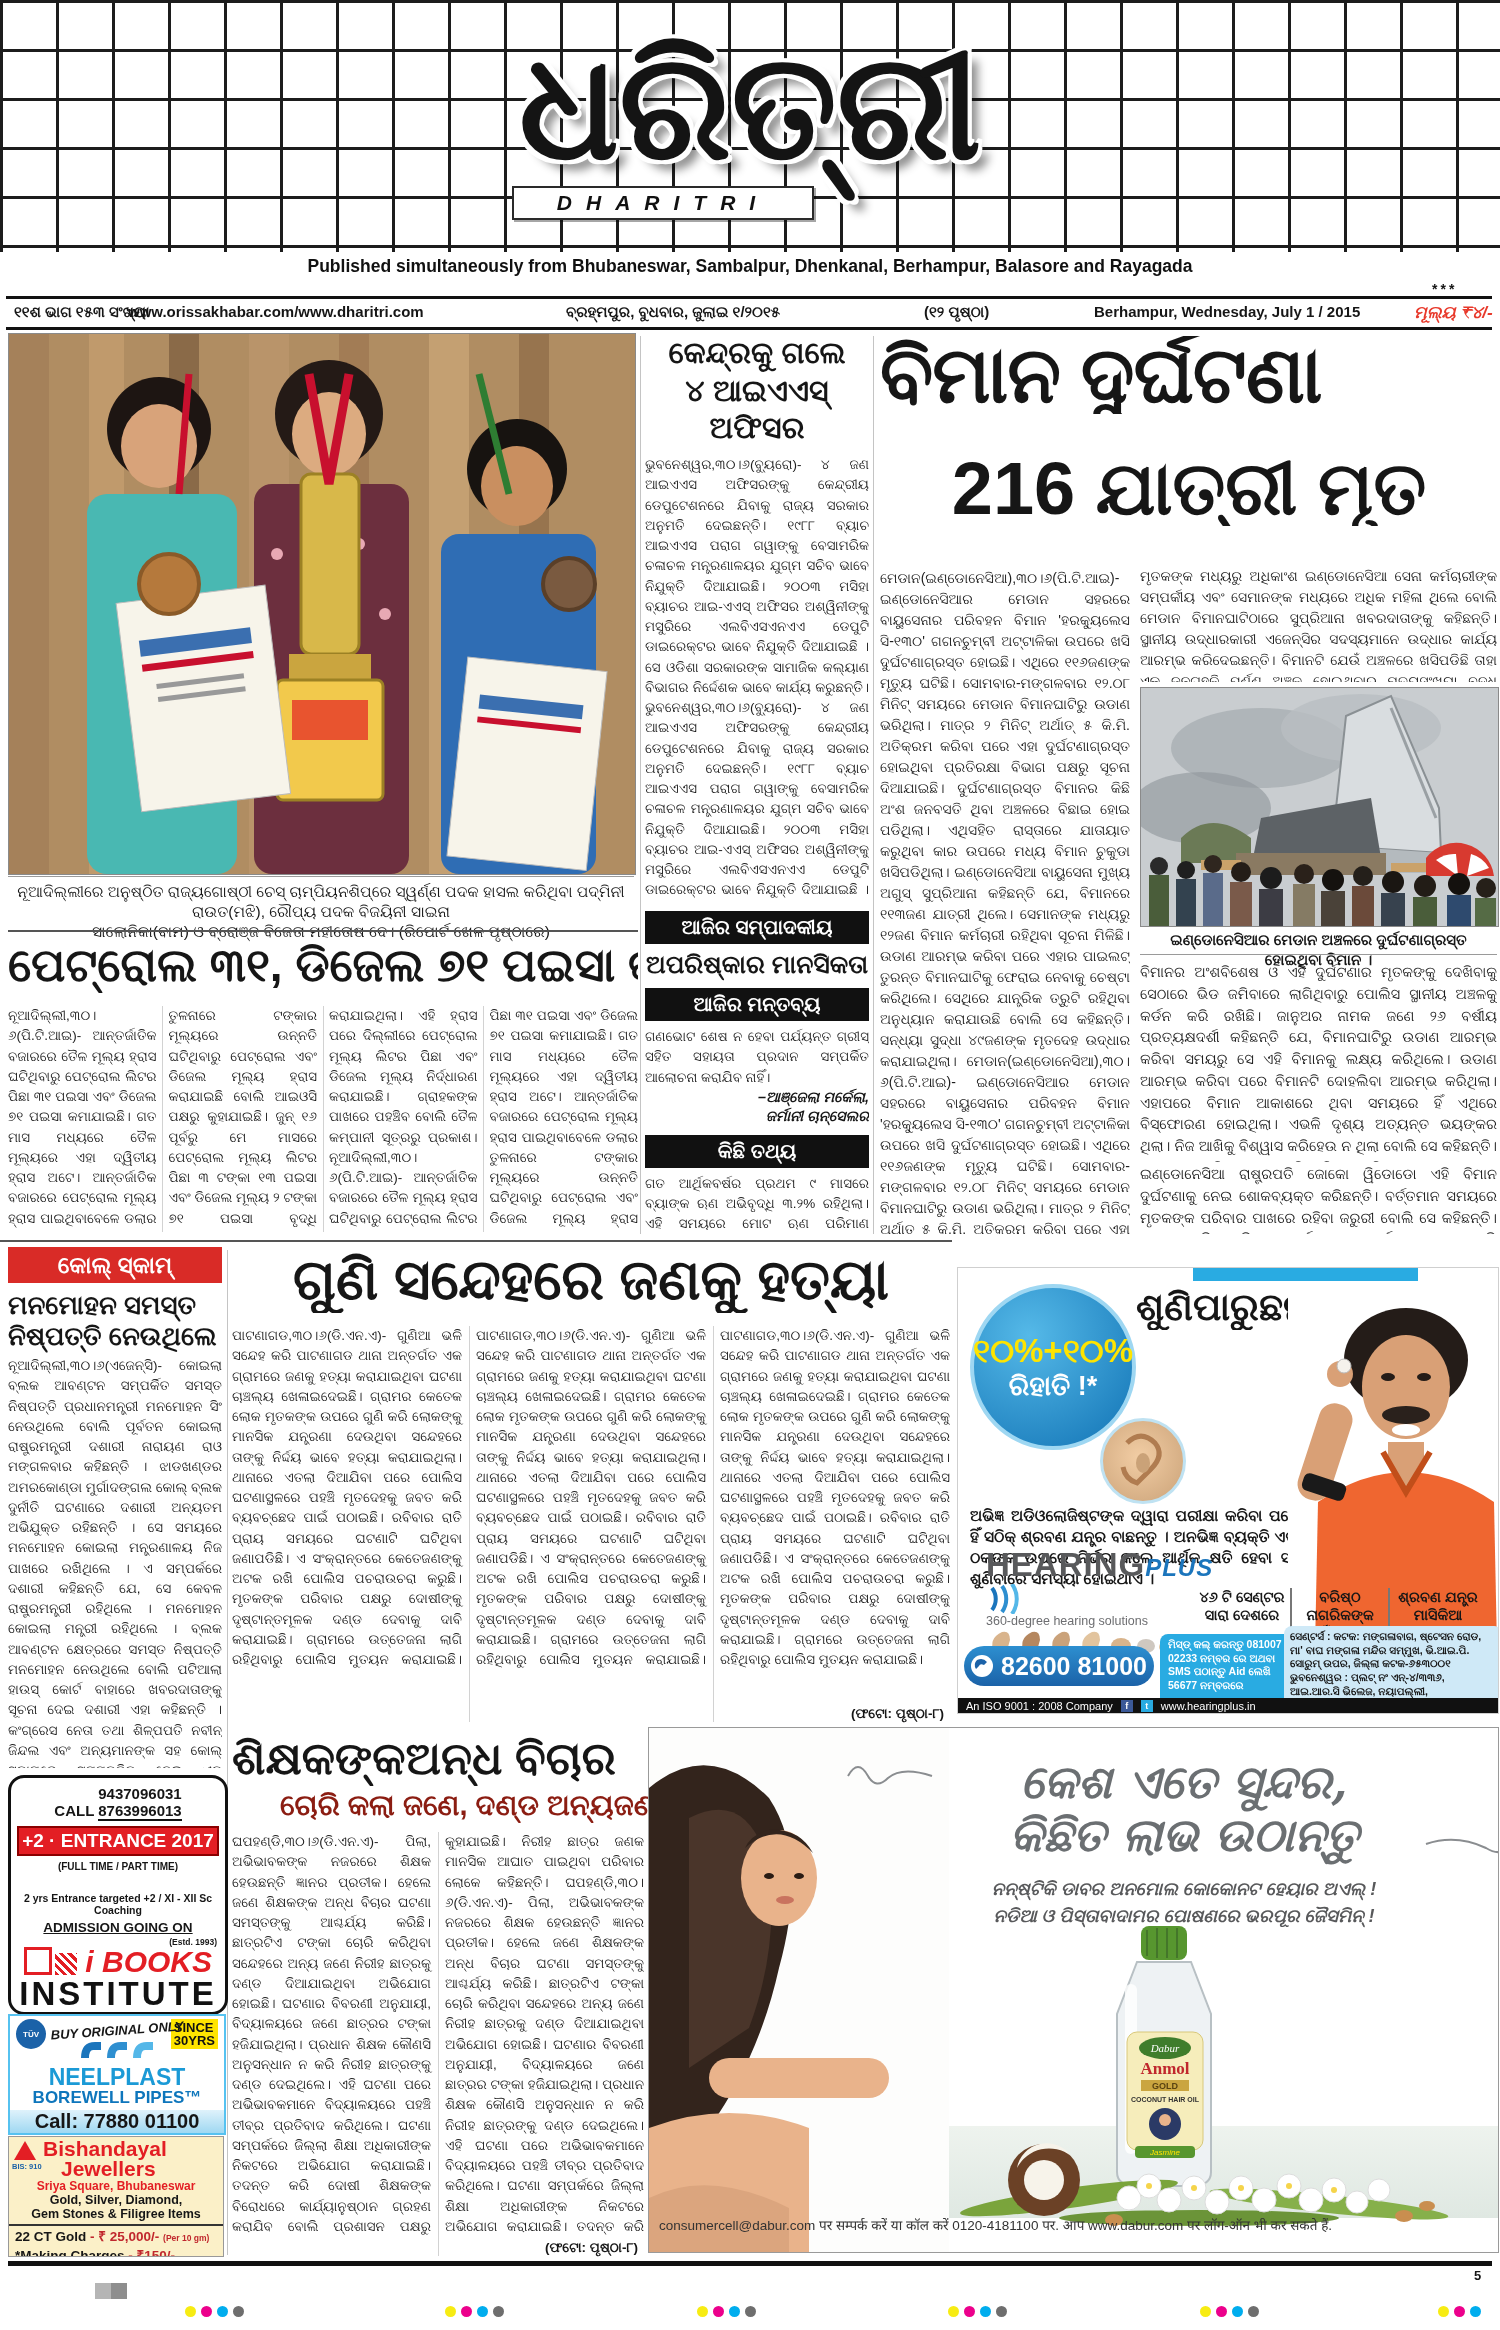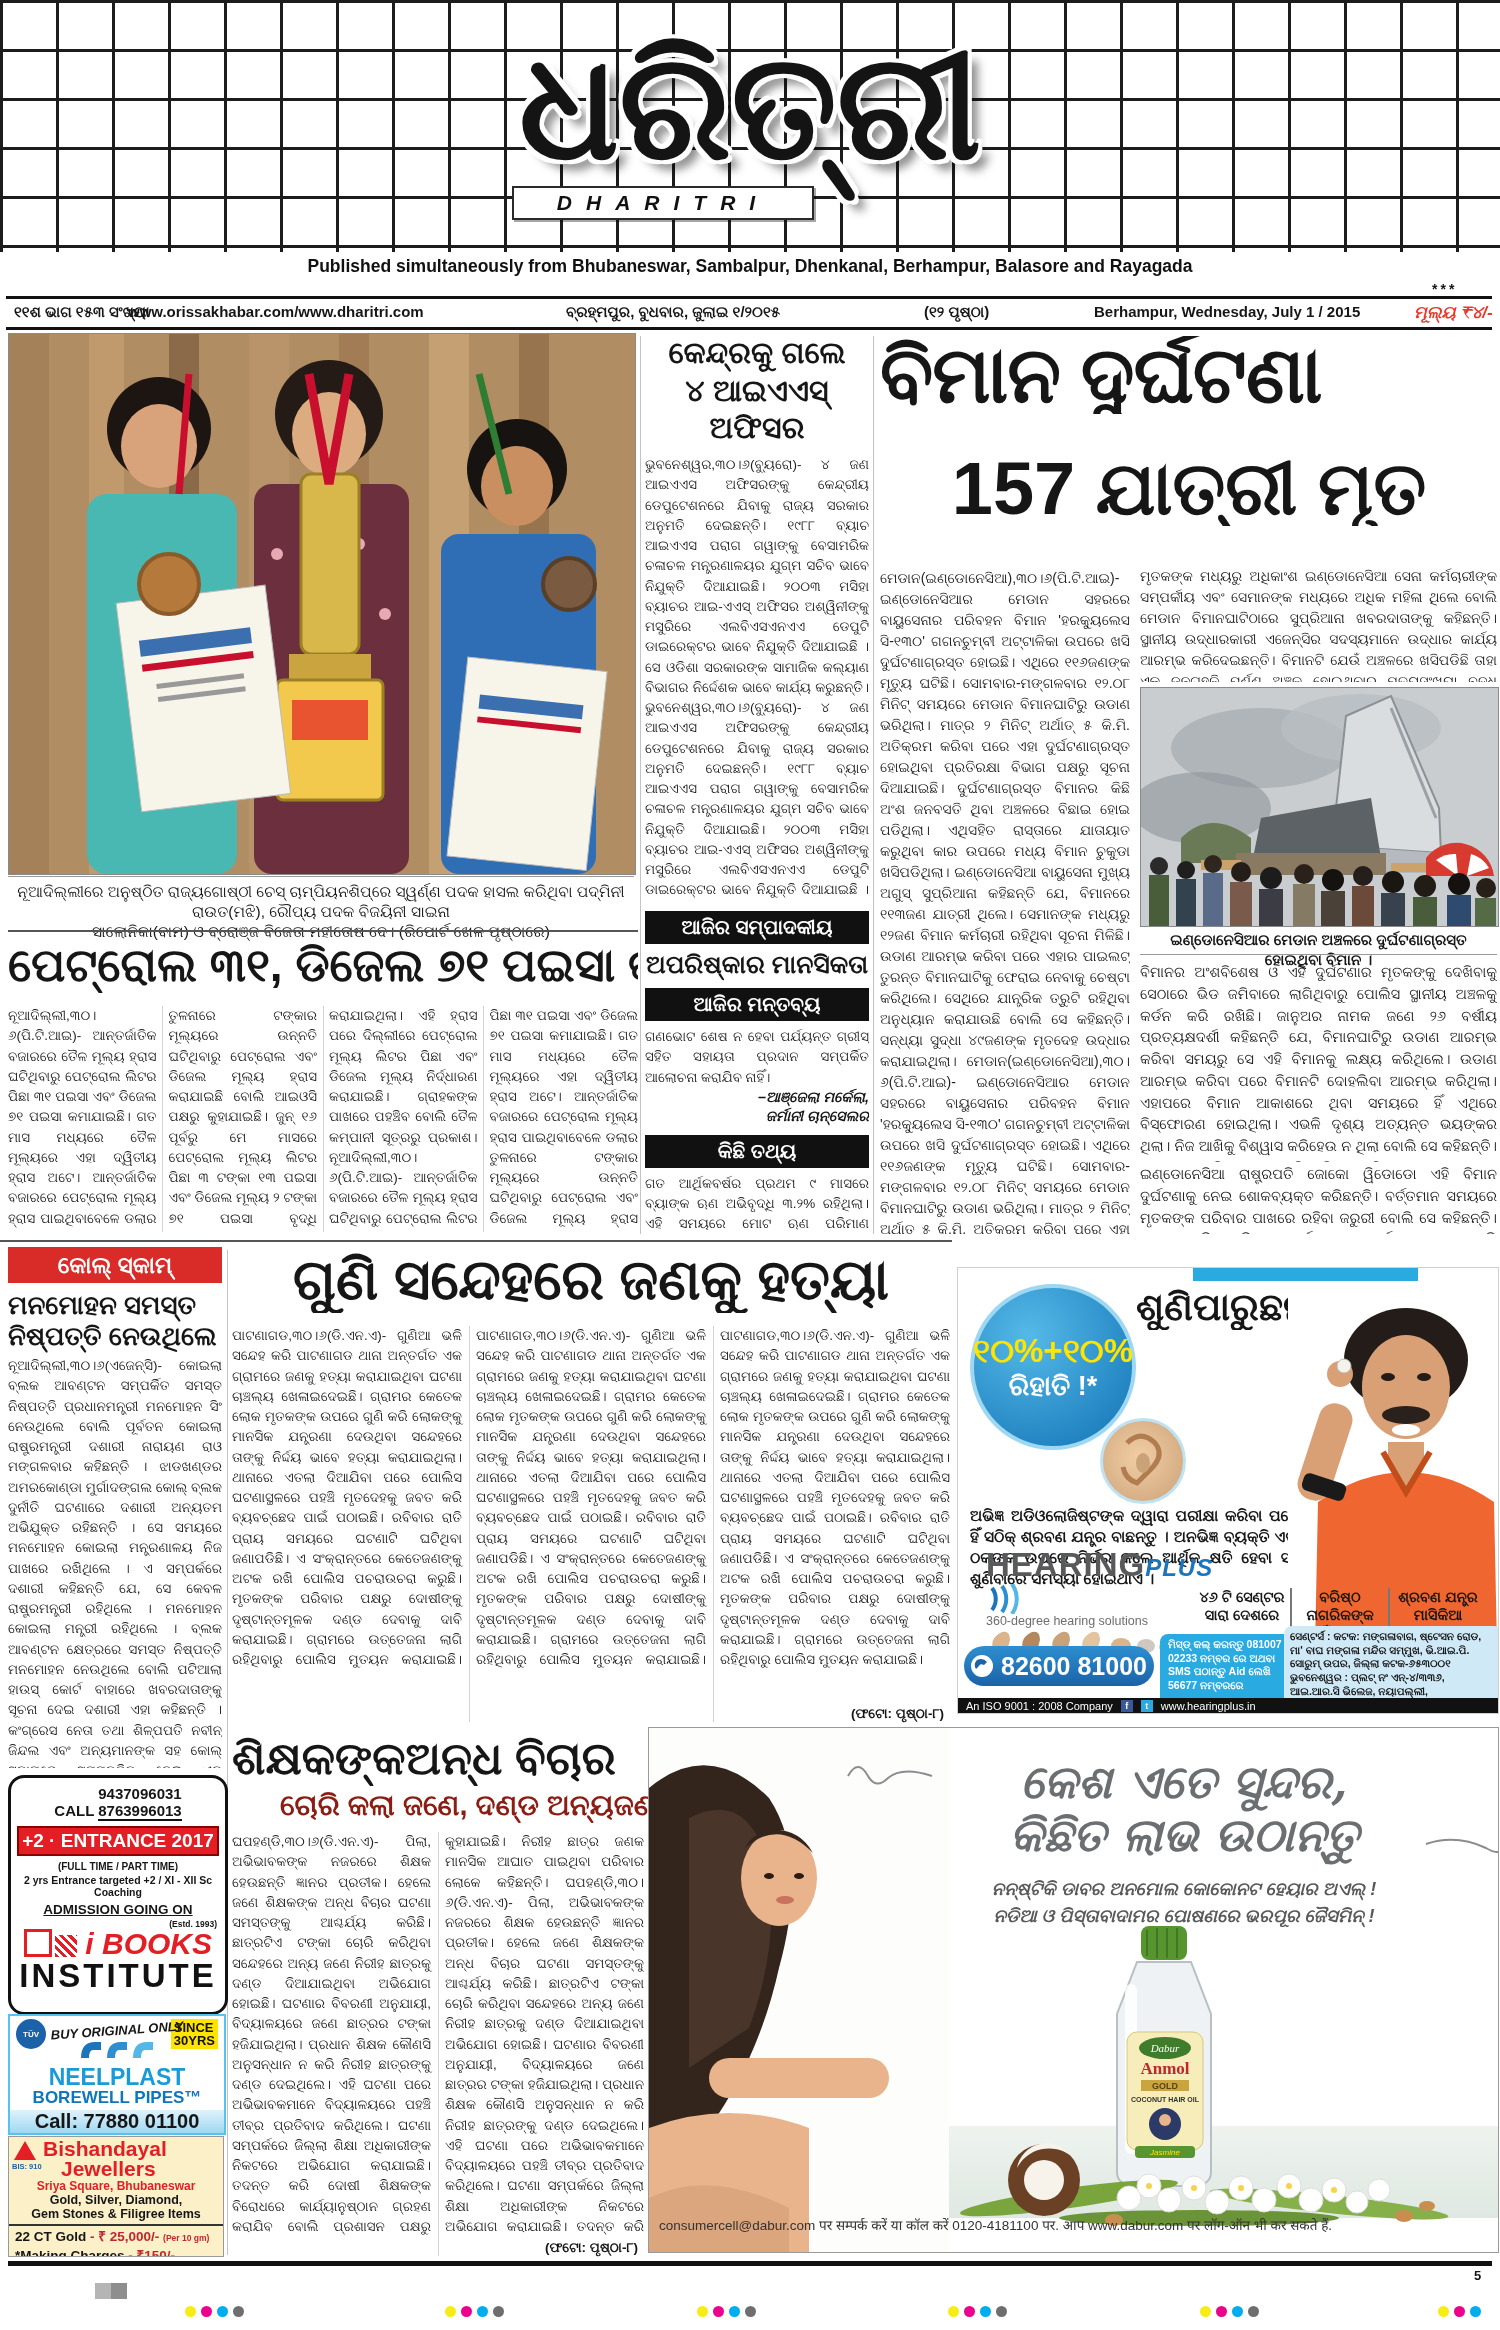--- a/index.html
+++ b/index.html
@@ -100,21 +100,21 @@
   .d-contact{left:10px;top:488px;width:830px;font-size:13.5px;color:#333;white-space:nowrap;overflow:hidden;}
   .d-surface{left:0;top:398px;width:849px;height:92px;background:linear-gradient(#eef3ee,#dfe8e2);}
   
   .ibooks{left:8px;top:1775px;width:214px;height:234px;border:3px solid #111;border-radius:16px;
     background:#fff;overflow:hidden;text-align:center;}
   .ib-call{font-size:15px;font-weight:bold;margin-top:8px;}
   .ib-call .nums{display:inline-block;text-align:left;border-bottom:2px solid #111;line-height:1.1;}
   .ib-bar{background:#e31e24;color:#fff;font-weight:bold;font-size:19px;margin:5px 6px;padding:2px 0;
     border:2px solid #8b0000;}
   .ib-ft{font-size:10px;font-weight:bold;}
-  .ib-coach{font-size:10.5px;font-weight:bold;margin-top:2px;}
+  .ib-coach{font-size:10.5px;font-weight:bold;margin-top:20px;}
   .ib-adm{font-size:13.5px;font-weight:bold;text-decoration:underline;margin-top:4px;}
   .ib-estd{font-size:8.5px;text-align:right;margin:2px 8px 0 0;font-weight:bold;}
   .ib-logo{font-size:30px;font-weight:bold;color:#e31e24;font-style:italic;line-height:1.0;}
   .ib-inst{font-size:33px;font-weight:bold;letter-spacing:3px;color:#111;line-height:1.05;}
   .sq1{display:inline-block;width:22px;height:22px;border:3px solid #e31e24;vertical-align:-3px;}
   .sq2{display:inline-block;width:22px;height:22px;vertical-align:-3px;margin-left:3px;
     background:repeating-linear-gradient(45deg,#e31e24 0 3px,#fff 3px 6px);}
   .neel{left:8px;top:2014px;width:214px;height:117px;border:2px solid #56c2f0;background:#fff;
     overflow:hidden;text-align:center;}
   .n-top{display:flex;justify-content:space-between;padding:3px 6px 0 6px;align-items:flex-start;}
@@ -243,21 +243,21 @@
       <span>–ଆଞ୍ଜେଲା ମର୍କେଲା,</span><br>
       <span>ଜର୍ମାନୀ ଚାନ୍ସେଲର</span>
     </div>
     <div class="blackbox">କିଛି ତଥ୍ୟ</div>
     <div class="bodytxt">ଗତ ଆର୍ଥିକବର୍ଷର ପ୍ରଥମ ୯ ମାସରେ ବ୍ୟାଙ୍କ ଋଣ ଅଭିବୃଦ୍ଧି ୩.୨% ରହିଥିଲା। ଏହି ସମୟରେ ମୋଟ ଋଣ ପରିମାଣ ୬୩,୪୧,୯୦୦ କୋଟି ଟଙ୍କା ଥିଲା। ଋଣକର୍ତ୍ତାଙ୍କ ଆକାଉଣ୍ଟ ସଂଖ୍ୟାରେ ୩.୨% ବୃଦ୍ଧି ଘଟି ୧୨.୨ କୋଟି ରହିଥିଲା।  (ଆର୍‌ବିଆଇ)</div>
   </div>
 
   <div class="abs vrule" style="left:873px;top:336px;height:898px;"></div>
 
   <div class="abs hl-crash1">ବିମାନ ଦୁର୍ଘଟଣା</div>
-  <div class="abs hl-crash2">157 ଯାତ୍ରୀ ମୃତ</div>
+  <div class="abs hl-crash2">216 ଯାତ୍ରୀ ମୃତ</div>
   <div class="abs bodytxt" style="left:880px;top:568px;width:250px;height:666px;font-size:14px;">ମେଡାନ(ଇଣ୍ଡୋନେସିଆ),୩୦।୬(ପି.ଟି.ଆଇ)- ଇଣ୍ଡୋନେସିଆର ମେଡାନ ସହରରେ ବାୟୁସେନାର ପରିବହନ ବିମାନ 'ହରକ୍ୟୁଲେସ ସି-୧୩୦' ଗଗନଚୁମ୍ବୀ ଅଟ୍ଟାଳିକା ଉପରେ ଖସି ଦୁର୍ଘଟଣାଗ୍ରସ୍ତ ହୋଇଛି। ଏଥିରେ ୧୧୬ଜଣଙ୍କ ମୃତ୍ୟୁ ଘଟିଛି। ସୋମବାର-ମଙ୍ଗଳବାର ୧୨.୦୮ ମିନିଟ୍ ସମୟରେ ମେଡାନ ବିମାନଘାଟିରୁ ଉଡାଣ ଭରିଥିଲା। ମାତ୍ର ୨ ମିନିଟ୍ ଅର୍ଥାତ୍ ୫ କି.ମି. ଅତିକ୍ରମ କରିବା ପରେ ଏହା ଦୁର୍ଘଟଣାଗ୍ରସ୍ତ ହୋଇଥିବା ପ୍ରତିରକ୍ଷା ବିଭାଗ ପକ୍ଷରୁ ସୂଚନା ଦିଆଯାଇଛି। ଦୁର୍ଘଟଣାଗ୍ରସ୍ତ ବିମାନର କିଛି ଅଂଶ ଜନବସତି ଥିବା ଅଞ୍ଚଳରେ ବିଛାଇ ହୋଇ ପଡିଥିଲା। ଏଥିସହିତ ରାସ୍ତାରେ ଯାତାୟାତ କରୁଥିବା କାର ଉପରେ ମଧ୍ୟ ବିମାନ ଚୁକୁଡା ଖସିପଡିଥିଲା। ଇଣ୍ଡୋନେସିଆ ବାୟୁସେନା ମୁଖ୍ୟ ଅଗୁସ୍ ସୁପ୍ରିଆନା କହିଛନ୍ତି ଯେ, ବିମାନରେ ୧୧୩ଜଣ ଯାତ୍ରୀ ଥିଲେ। ସେମାନଙ୍କ ମଧ୍ୟରୁ ୧୨ଜଣ ବିମାନ କର୍ମଚାରୀ ରହିଥିବା ସୂଚନା ମିଳିଛି। ଉଡାଣ ଆରମ୍ଭ କରିବା ପରେ ଏହାର ପାଇଲଟ୍ ତୁରନ୍ତ ବିମାନଘାଟିକୁ ଫେରାଇ ନେବାକୁ ଚେଷ୍ଟା କରିଥିଲେ। ସେଥିରେ ଯାନ୍ତ୍ରିକ ତ୍ରୁଟି ରହିଥିବା ଅନୁଧ୍ୟାନ କରାଯାଉଛି ବୋଲି ସେ କହିଛନ୍ତି। ସନ୍ଧ୍ୟା ସୁଦ୍ଧା ୪୯ଜଣଙ୍କ ମୃତଦେହ ଉଦ୍ଧାର କରାଯାଇଥିଲା। ମେଡାନ(ଇଣ୍ଡୋନେସିଆ),୩୦।୬(ପି.ଟି.ଆଇ)- ଇଣ୍ଡୋନେସିଆର ମେଡାନ ସହରରେ ବାୟୁସେନାର ପରିବହନ ବିମାନ 'ହରକ୍ୟୁଲେସ ସି-୧୩୦' ଗଗନଚୁମ୍ବୀ ଅଟ୍ଟାଳିକା ଉପରେ ଖସି ଦୁର୍ଘଟଣାଗ୍ରସ୍ତ ହୋଇଛି। ଏଥିରେ ୧୧୬ଜଣଙ୍କ ମୃତ୍ୟୁ ଘଟିଛି। ସୋମବାର-ମଙ୍ଗଳବାର ୧୨.୦୮ ମିନିଟ୍ ସମୟରେ ମେଡାନ ବିମାନଘାଟିରୁ ଉଡାଣ ଭରିଥିଲା। ମାତ୍ର ୨ ମିନିଟ୍ ଅର୍ଥାତ୍ ୫ କି.ମି. ଅତିକ୍ରମ କରିବା ପରେ ଏହା ଦୁର୍ଘଟଣାଗ୍ରସ୍ତ ହୋଇଥିବା ପ୍ରତିରକ୍ଷା ବିଭାଗ ପକ୍ଷରୁ ସୂଚନା ଦିଆଯାଇଛି। ଦୁର୍ଘଟଣାଗ୍ରସ୍ତ ବିମାନର କିଛି ଅଂଶ ଜନବସତି ଥିବା ଅଞ୍ଚଳରେ ବିଛାଇ ହୋଇ ପଡିଥିଲା। ଏଥିସହିତ ରାସ୍ତାରେ ଯାତାୟାତ କରୁଥିବା କାର ଉପରେ ମଧ୍ୟ ବିମାନ ଚୁକୁଡା ଖସିପଡିଥିଲା। ଇଣ୍ଡୋନେସିଆ ବାୟୁସେନା ମୁଖ୍ୟ ଅଗୁସ୍ ସୁପ୍ରିଆନା କହିଛନ୍ତି ଯେ, ବିମାନରେ ୧୧୩ଜଣ ଯାତ୍ରୀ ଥିଲେ। ସେମାନଙ୍କ ମଧ୍ୟରୁ ୧୨ଜଣ ବିମାନ କର୍ମଚାରୀ ରହିଥିବା ସୂଚନା ମିଳିଛି। ଉଡାଣ ଆରମ୍ଭ କରିବା ପରେ ଏହାର ପାଇଲଟ୍ ତୁରନ୍ତ ବିମାନଘାଟିକୁ ଫେରାଇ ନେବାକୁ ଚେଷ୍ଟା କରିଥିଲେ। ସେଥିରେ ଯାନ୍ତ୍ରିକ ତ୍ରୁଟି ରହିଥିବା ଅନୁଧ୍ୟାନ କରାଯାଉଛି ବୋଲି ସେ କହିଛନ୍ତି। ସନ୍ଧ୍ୟା ସୁଦ୍ଧା ୪୯ଜଣଙ୍କ ମୃତଦେହ ଉଦ୍ଧାର କରାଯାଇଥିଲା।</div>
   <div class="abs bodytxt" style="left:1140px;top:566px;width:357px;height:116px;font-size:14px;">ମୃତକଙ୍କ ମଧ୍ୟରୁ ଅଧିକାଂଶ ଇଣ୍ଡୋନେସିଆ ସେନା କର୍ମଚାରୀଙ୍କ ସମ୍ପର୍କୀୟ ଏବଂ ସେମାନଙ୍କ ମଧ୍ୟରେ ଅଧିକ ମହିଳା ଥିଲେ ବୋଲି ମେଡାନ ବିମାନଘାଟିଠାରେ ସୁପ୍ରିଆନା ଖବରଦାତାଙ୍କୁ କହିଛନ୍ତି। ସ୍ଥାନୀୟ ଉଦ୍ଧାରକାରୀ ଏଜେନ୍ସିର ସଦସ୍ୟମାନେ ଉଦ୍ଧାର କାର୍ଯ୍ୟ ଆରମ୍ଭ କରିଦେଇଛନ୍ତି। ବିମାନଟି ଯେଉଁ ଅଞ୍ଚଳରେ ଖସିପଡିଛି ତାହା ଏକ ଜନଗହଳି ପୂର୍ଣ୍ଣ ଅଞ୍ଚଳ ହୋଇଥିବାରୁ ମୃତ୍ୟୁସଂଖ୍ୟା ବୃଦ୍ଧି ପାଇପାରେ ବୋଲି ଆଶଙ୍କା କରାଯାଉଛି। ଦୁର୍ଘଟଣାଗ୍ରସ୍ତ</div>
   <div class="abs photo" style="left:1140px;top:687px;width:357px;height:238px;">
     <svg width="357" height="238" viewBox="0 0 357 238">
       <rect width="357" height="238" fill="#c9cdd0"></rect>
       <ellipse cx="120" cy="60" rx="90" ry="40" fill="#a9afb3" opacity=".8"></ellipse>
       <ellipse cx="220" cy="40" rx="80" ry="34" fill="#b9bec2" opacity=".8"></ellipse>
       <ellipse cx="60" cy="120" rx="70" ry="36" fill="#8e959a" opacity=".6"></ellipse>
       <path d="M40 150 Q70 120 110 150 L110 175 L40 175 Z" fill="#6b7a56"></path>
       <polygon points="205,28 250,8 298,120 300,165 225,160 195,120" fill="#d9dde0" stroke="#8a9094" stroke-width="2"></polygon>

